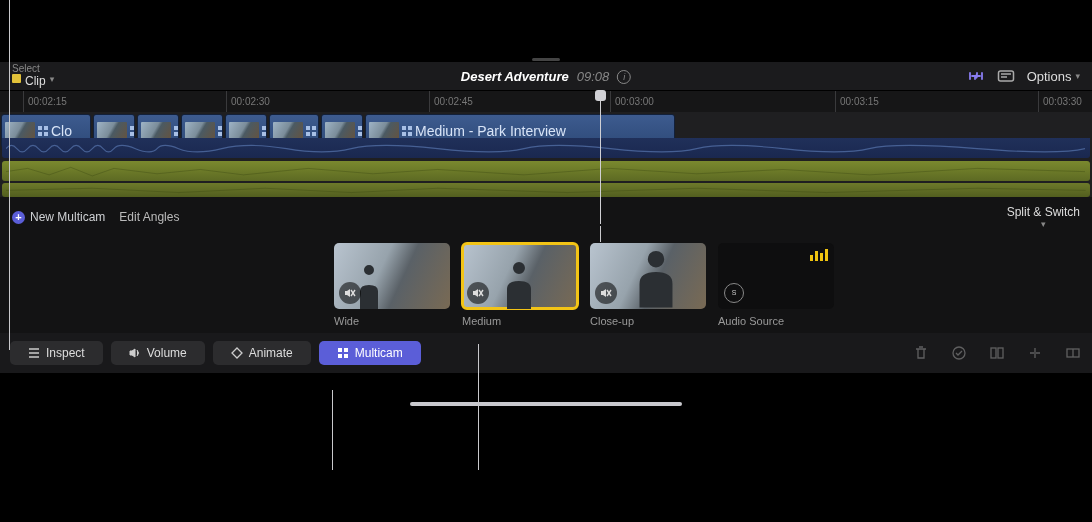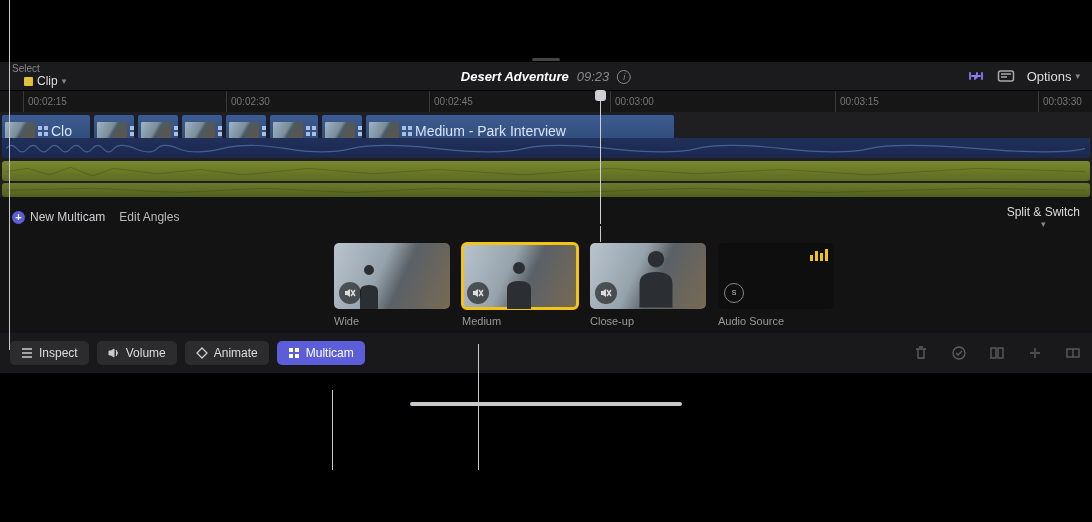--- a/index.html
+++ b/index.html
@@ -4,21 +4,21 @@
 <style>
   * { box-sizing: border-box; margin: 0; padding: 0; font-family: -apple-system, BlinkMacSystemFont, "Segoe UI", Helvetica, Arial, sans-serif; }
   body { width: 1092px; height: 522px; background: #000; color: #ddd; overflow: hidden; font-size: 12px; position: relative; }
   .app { position: absolute; inset: 0; display: flex; flex-direction: column; }
 
   
   .hdr { height: 28px; display: flex; align-items: center; padding: 12px 12px; margin-top: 62px; background: #1b1b1d; position: relative; }
   .grip { position: absolute; left: 50%; top: -4px; transform: translateX(-50%); width: 28px; height: 3px; background: #444; border-radius: 2px; }
   .sel-wrap { display: flex; flex-direction: column; gap: 0; margin-right: 20px; }
   .sel-label { font-size: 10px; color: #888; line-height: 10px; }
-  .sel-clip { display: flex; align-items: center; gap: 4px; font-size: 12px; color: #ddd; margin-left: 12px; }
+  .sel-clip { display: flex; align-items: flex-start; gap: 4px; font-size: 12px; color: #ddd; }
   .sel-sq { width: 9px; height: 9px; background: #e2c23a; border-radius: 1px; }
   .sel-caret { font-size: 9px; color: #888; }
   .title-ctr { position: absolute; left: 50%; transform: translateX(-50%); display: flex; align-items: flex-end; gap: 8px; font-size: 13px; font-style: italic; }
   .title-name { color: #fff; font-weight: 600; }
   .title-time { color: #888; }
   .info-ico { width: 14px; height: 14px; border: 1px solid #888; border-radius: 50%; display: flex; align-items: center; justify-content: center; font-size: 9px; color: #888; }
   .hdr-ctrls { margin-left: auto; display: flex; align-items: center; gap: 12px; }
   .snap-ico svg, .hdr-ico svg { display: block; }
   .opt-btn { display: flex; align-items: center; gap: 4px; color: #ddd; font-size: 13px; cursor: pointer; }
   .opt-btn .car { font-size: 9px; color: #888; }
@@ -61,21 +61,21 @@
   .angle.aud .bars { position: absolute; right: 6px; top: 6px; display: flex; gap: 2px; align-items: flex-end; }
   .angle.aud .bars span { width: 3px; background: #f0c410; }
   .angle.aud .bars span:nth-child(1){height:6px}
   .angle.aud .bars span:nth-child(2){height:10px}
   .angle.aud .bars span:nth-child(3){height:8px}
   .angle.aud .bars span:nth-child(4){height:12px}
   .angle.aud .srcico { position:absolute; left:6px; bottom:6px; width:20px; height:20px; border-radius:50%; border:1.5px solid #888; display:flex; align-items:center; justify-content:center; }
 
   
   .btm { background: #19191b; padding: 8px 10px; display: flex; align-items: center; gap: 8px; }
-  .tbtn { display: flex; align-items: center; gap: 6px; padding: 5px 11px; border-radius: 5px; background: #2c2c2e; color: #ddd; font-size: 12px; cursor: pointer; }
+  .tbtn { display: flex; align-items: center; gap: 6px; padding: 5px 18px; border-radius: 5px; background: #2c2c2e; color: #ddd; font-size: 12px; cursor: pointer; }
   .tbtn.active { background: #5b5ed8; color: #fff; }
   .tbtn svg { display: block; }
   .btm-icons { margin-left: auto; display: flex; gap: 20px; align-items: center; opacity: .55; }
   .btm-icons > span { display:flex; width:18px; height:18px; align-items:center; justify-content:center;}
   .scrubber { position:absolute; left:50%; transform:translateX(-50%); bottom:116px; width:272px; height:4px; background:#c9c9ce; border-radius:2px; }
 
   
   .callout { position:absolute; width:1px; background:#c9c9cc; }
 
   
@@ -94,21 +94,21 @@
     <div class="sel-wrap">
       <span class="sel-label">Select</span>
       <span class="sel-clip">
         <span class="sel-sq"></span>
         <span>Clip</span>
         <span class="sel-caret">▾</span>
       </span>
     </div>
     <div class="title-ctr">
       <span class="title-name">Desert Adventure</span>
-      <span class="title-time">09:23</span>
+      <span class="title-time">09:08</span>
       <span class="info-ico">i</span>
     </div>
     <div class="hdr-ctrls">
       <span class="snap-ico">
         <svg width="18" height="14" viewBox="0 0 18 14">
             <path d="M3 4 V10 M15 4 V10 M5 7 h3 a2 2 0 0 0 2 -2 v-1 M13 7 h-3 a2 2 0 0 1 -2 2 v1" stroke="#8a7df2" stroke-width="1.8" fill="none" stroke-linecap="round"></path>
           </svg>
       </span>
       <span class="hdr-ico">
         <svg width="18" height="14" viewBox="0 0 18 14">

